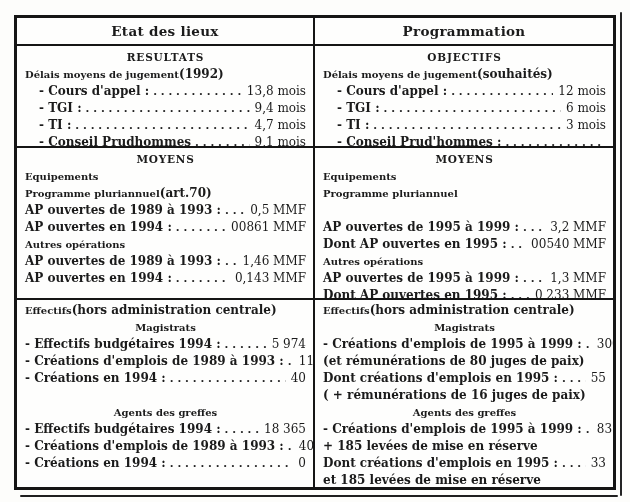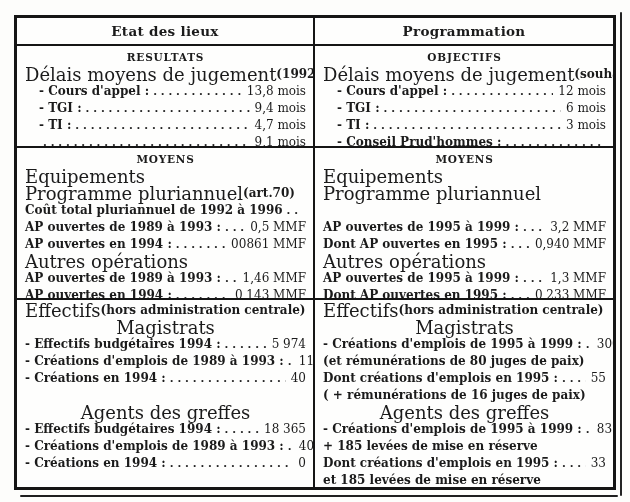--- a/index.html
+++ b/index.html
@@ -36,21 +36,21 @@
     display:flex;align-items:center;justify-content:center;
     font-weight:700;font-size:13.5px;letter-spacing:.3px;
     padding:1px 4px;
   }
   .line{
     display:flex;align-items:center;
     height:17px;line-height:17px;
     font-size:12px;font-weight:700;
     white-space:nowrap;
   }
-  .line .b{font-weight:400;font-size:18px;}
+  .line .b{font-weight:700;font-size:10px;}
   .line .t{font-weight:700;}
   .line.center{justify-content:center;}
   .line.small-caps{font-size:10.5px;letter-spacing:.8px;height:18px;line-height:18px;}
   .line.indent{padding-left:14px;}
   .leader{
     flex:1 1 auto;min-width:6px;overflow:hidden;
     margin:0 5px 0 4px;
     color:#1c1c1c;
   }
   .leader::after{
@@ -99,20 +99,21 @@
           <span class="t">- TGI :</span>
           <span class="leader"></span>
           <span class="val">9,4 mois</span>
         </div>
         <div class="line indent">
           <span class="t">- TI :</span>
           <span class="leader"></span>
           <span class="val">4,7 mois</span>
         </div>
         <div class="line indent">
+          <span class="t">- Conseil Prudhommes</span>
           <span class="leader"></span>
           <span class="val">9,1 mois</span>
         </div>
       </div>
     <div class="cell">
         <div class="line center small-caps">
           <span class="t">OBJECTIFS</span>
         </div>
         <div class="line">
           <span class="b">Délais moyens de jugement</span>
@@ -146,24 +147,20 @@
           <span class="t">MOYENS</span>
         </div>
         <div class="line">
           <span class="b">Equipements</span>
         </div>
         <div class="line">
           <span class="b">Programme pluriannuel</span>
           <span class="t"> (art.70)</span>
         </div>
         <div class="line">
-          <span class="t">Coût total pluriannuel de 1992 à 1996</span>
-          <span class="leader"></span>
-        </div>
-        <div class="line">
           <span class="t">AP ouvertes de 1989 à 1993 :</span>
           <span class="leader"></span>
           <span class="val">0,5 MMF</span>
         </div>
         <div class="line">
           <span class="t">AP ouvertes en 1994 :</span>
           <span class="leader"></span>
           <span class="val">00861 MMF</span>
         </div>
         <div class="line">
@@ -192,21 +189,21 @@
         </div>
         <div class="line"></div>
         <div class="line">
           <span class="t">AP ouvertes de 1995 à 1999 :</span>
           <span class="leader"></span>
           <span class="val">3,2 MMF</span>
         </div>
         <div class="line">
           <span class="t">Dont AP ouvertes en 1995 :</span>
           <span class="leader"></span>
-          <span class="val">0,940 MMF</span>
+          <span class="val">00540 MMF</span>
         </div>
         <div class="line">
           <span class="b">Autres opérations</span>
         </div>
         <div class="line">
           <span class="t">AP ouvertes de 1995 à 1999 :</span>
           <span class="leader"></span>
           <span class="val">1,3 MMF</span>
         </div>
         <div class="line">

